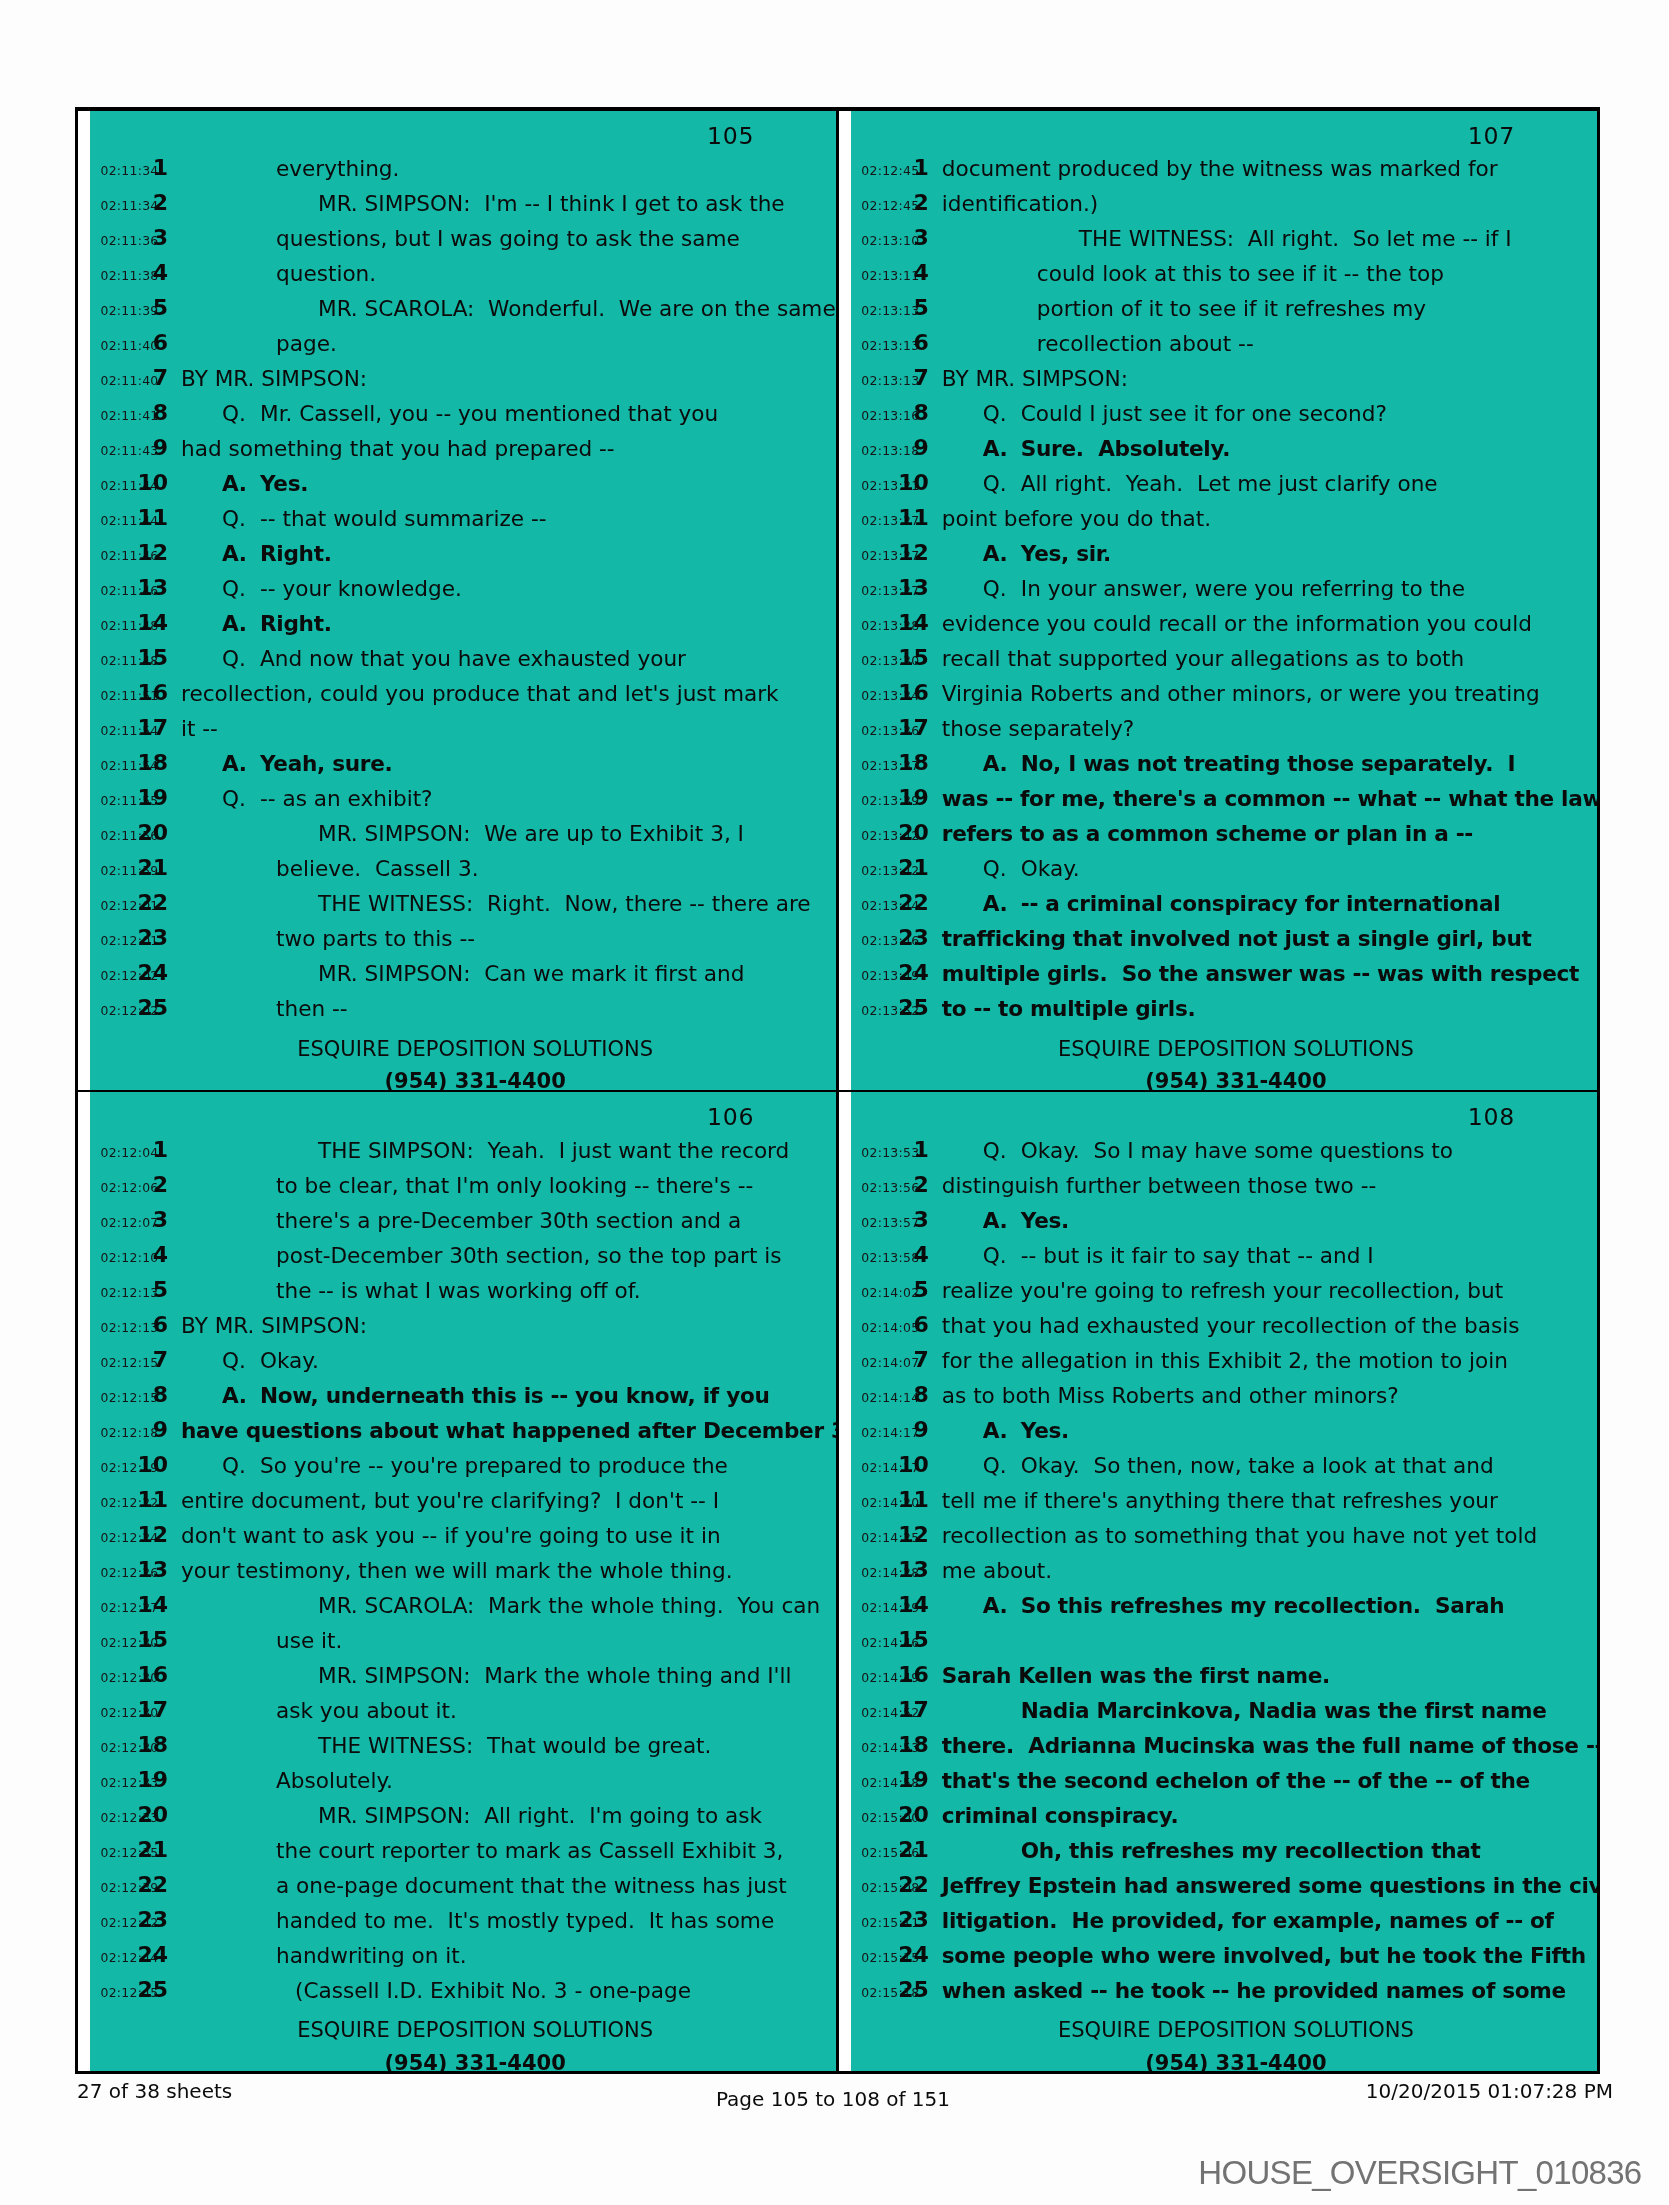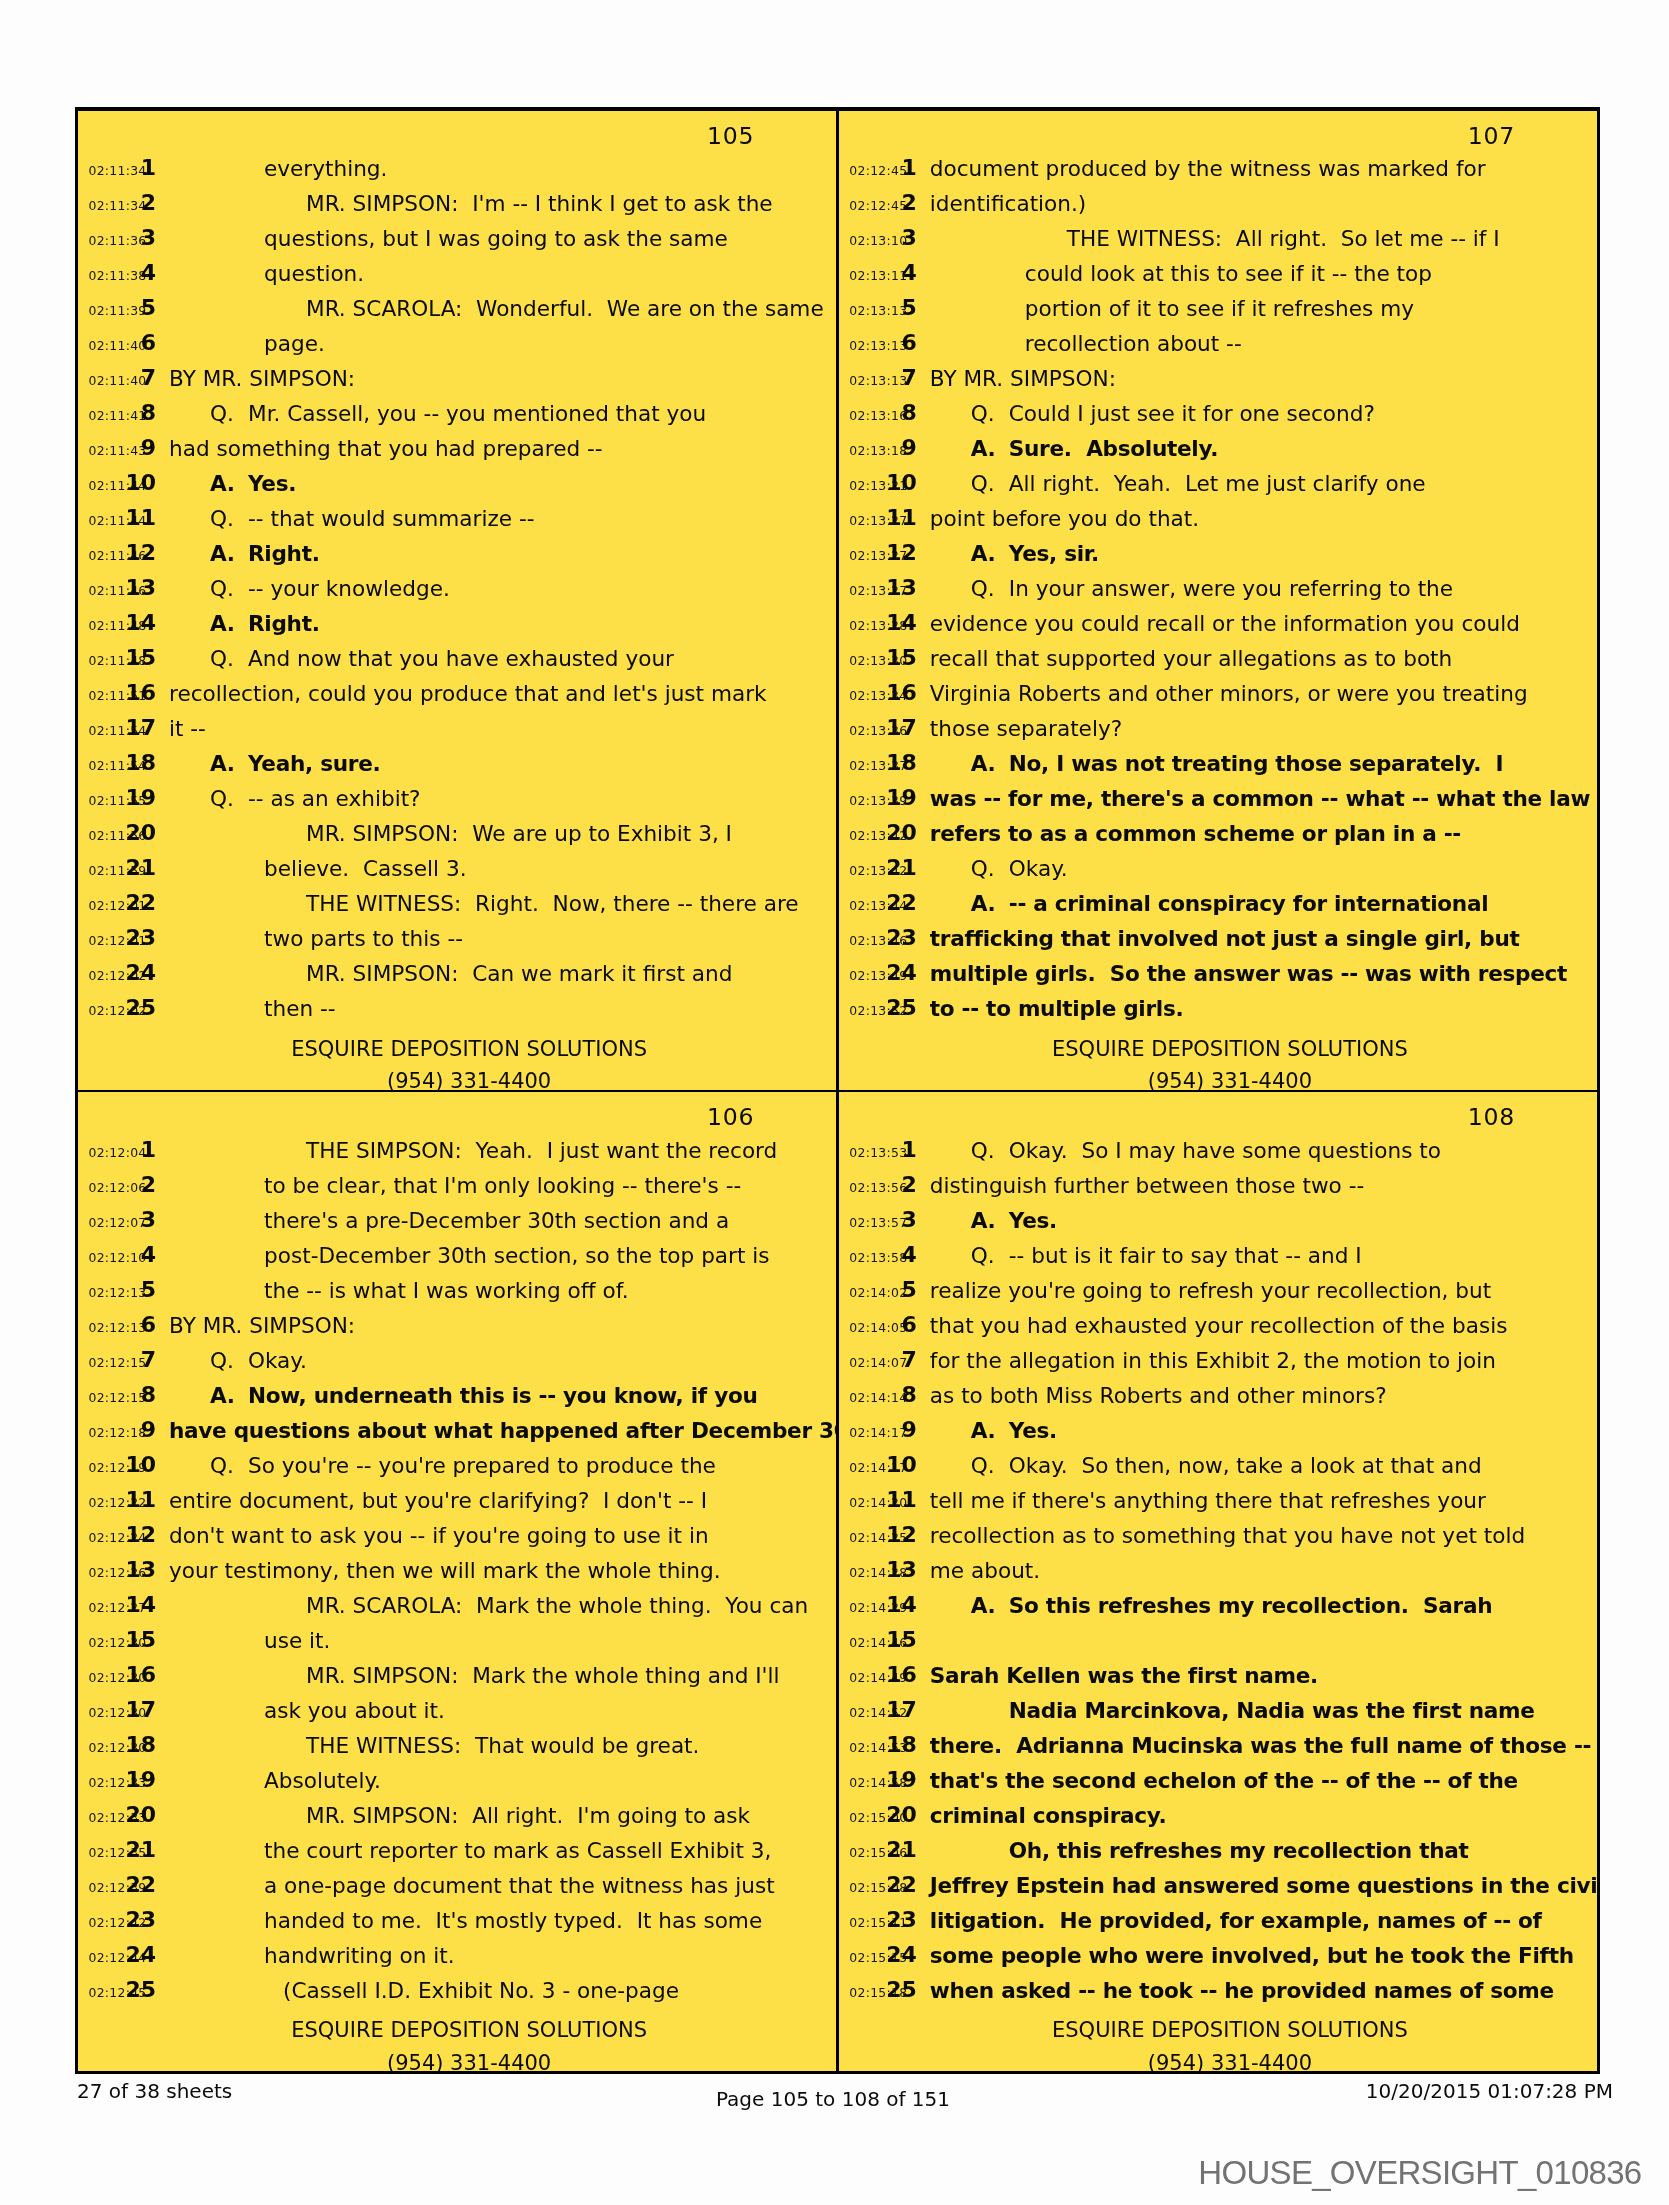--- a/index.html
+++ b/index.html
@@ -11,21 +11,21 @@
   .sheet{position:absolute;inset:0;background:#fdfdfd;}
   
   .box{
     position:absolute;left:75px;top:107px;width:1525px;height:1967px;
     box-sizing:border-box;border:3.3px solid #000;border-top-width:4.6px;
     display:grid;grid-template-columns:1fr 2.6px 1fr;grid-template-rows:1fr 2.6px 1fr;
     background:#fff;
   }
   .vdiv{grid-column:2;grid-row:1/4;background:#000;}
   .hdiv{grid-column:1/4;grid-row:2;background:#000;}
-  .quad{position:relative;overflow:hidden;background:#fde047;}
+  .quad{position:relative;overflow:hidden;background:#14b8a6;margin-left:12px;}
   .q1{grid-column:1;grid-row:1}.q2{grid-column:3;grid-row:1}
   .q3{grid-column:1;grid-row:3}.q4{grid-column:3;grid-row:3}
   .pageno{
     height:30px;text-align:right;padding:10.5px 82px 0 0;
     font-size:23.6px;letter-spacing:0.7px;
   }
   .lines{margin-top:1.3px;}
   .line{position:relative;height:35px;}
   .ts{
     position:absolute;left:10.5px;top:10.5px;font-size:12.4px;
@@ -41,21 +41,21 @@
   }
   .ind-l0{padding-left:0;}
   .ind-qt{padding-left:79px;}
   .ind-l2{padding-left:95px;}
   .ind-paren{padding-left:114px;}
   .ind-l3{padding-left:137px;}
   .mk{display:inline-block;margin-left:41px;width:38px;}
   .bold{font-weight:700;letter-spacing:-0.3px;}
   .qfoot{text-align:center;font-size:21px;padding-left:24px;}
   .org{margin-top:9.2px;}
-  .phone{margin-top:8.5px;}
+  .phone{margin-top:8.5px;font-weight:bold;}
   
   .foot{position:absolute;top:2079px;left:0;width:1669px;height:26px;font-size:20px;}
   .f-left{position:absolute;left:77px;top:0;}
   .f-center{position:absolute;left:0;width:1666px;text-align:center;top:8px;}
   .f-right{position:absolute;right:56px;top:0;}
   .bates{
     position:absolute;top:2154px;right:27.5px;
     font-family:"Liberation Sans","DejaVu Sans",sans-serif;
     font-size:33px;letter-spacing:-0.7px;color:#737373;
   }

